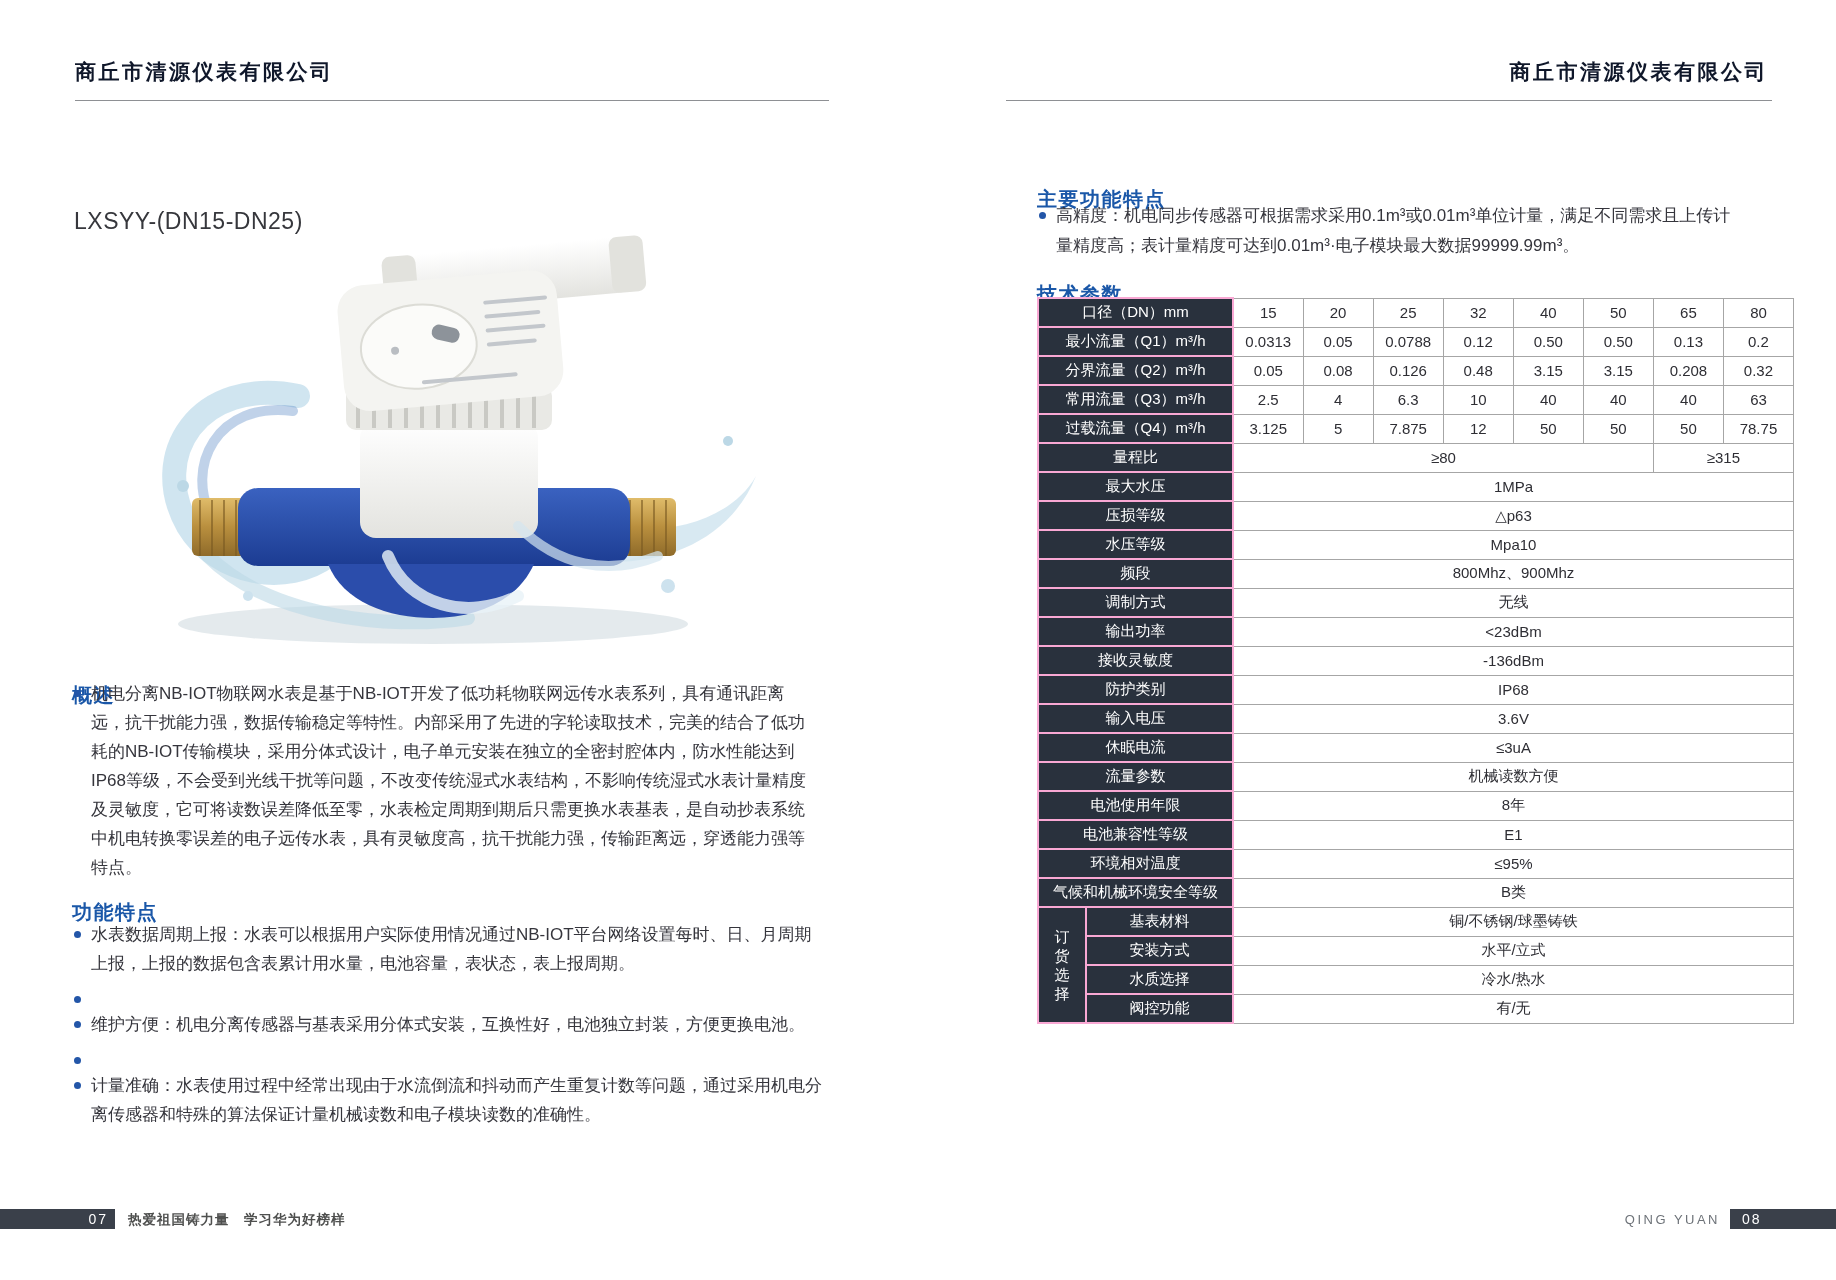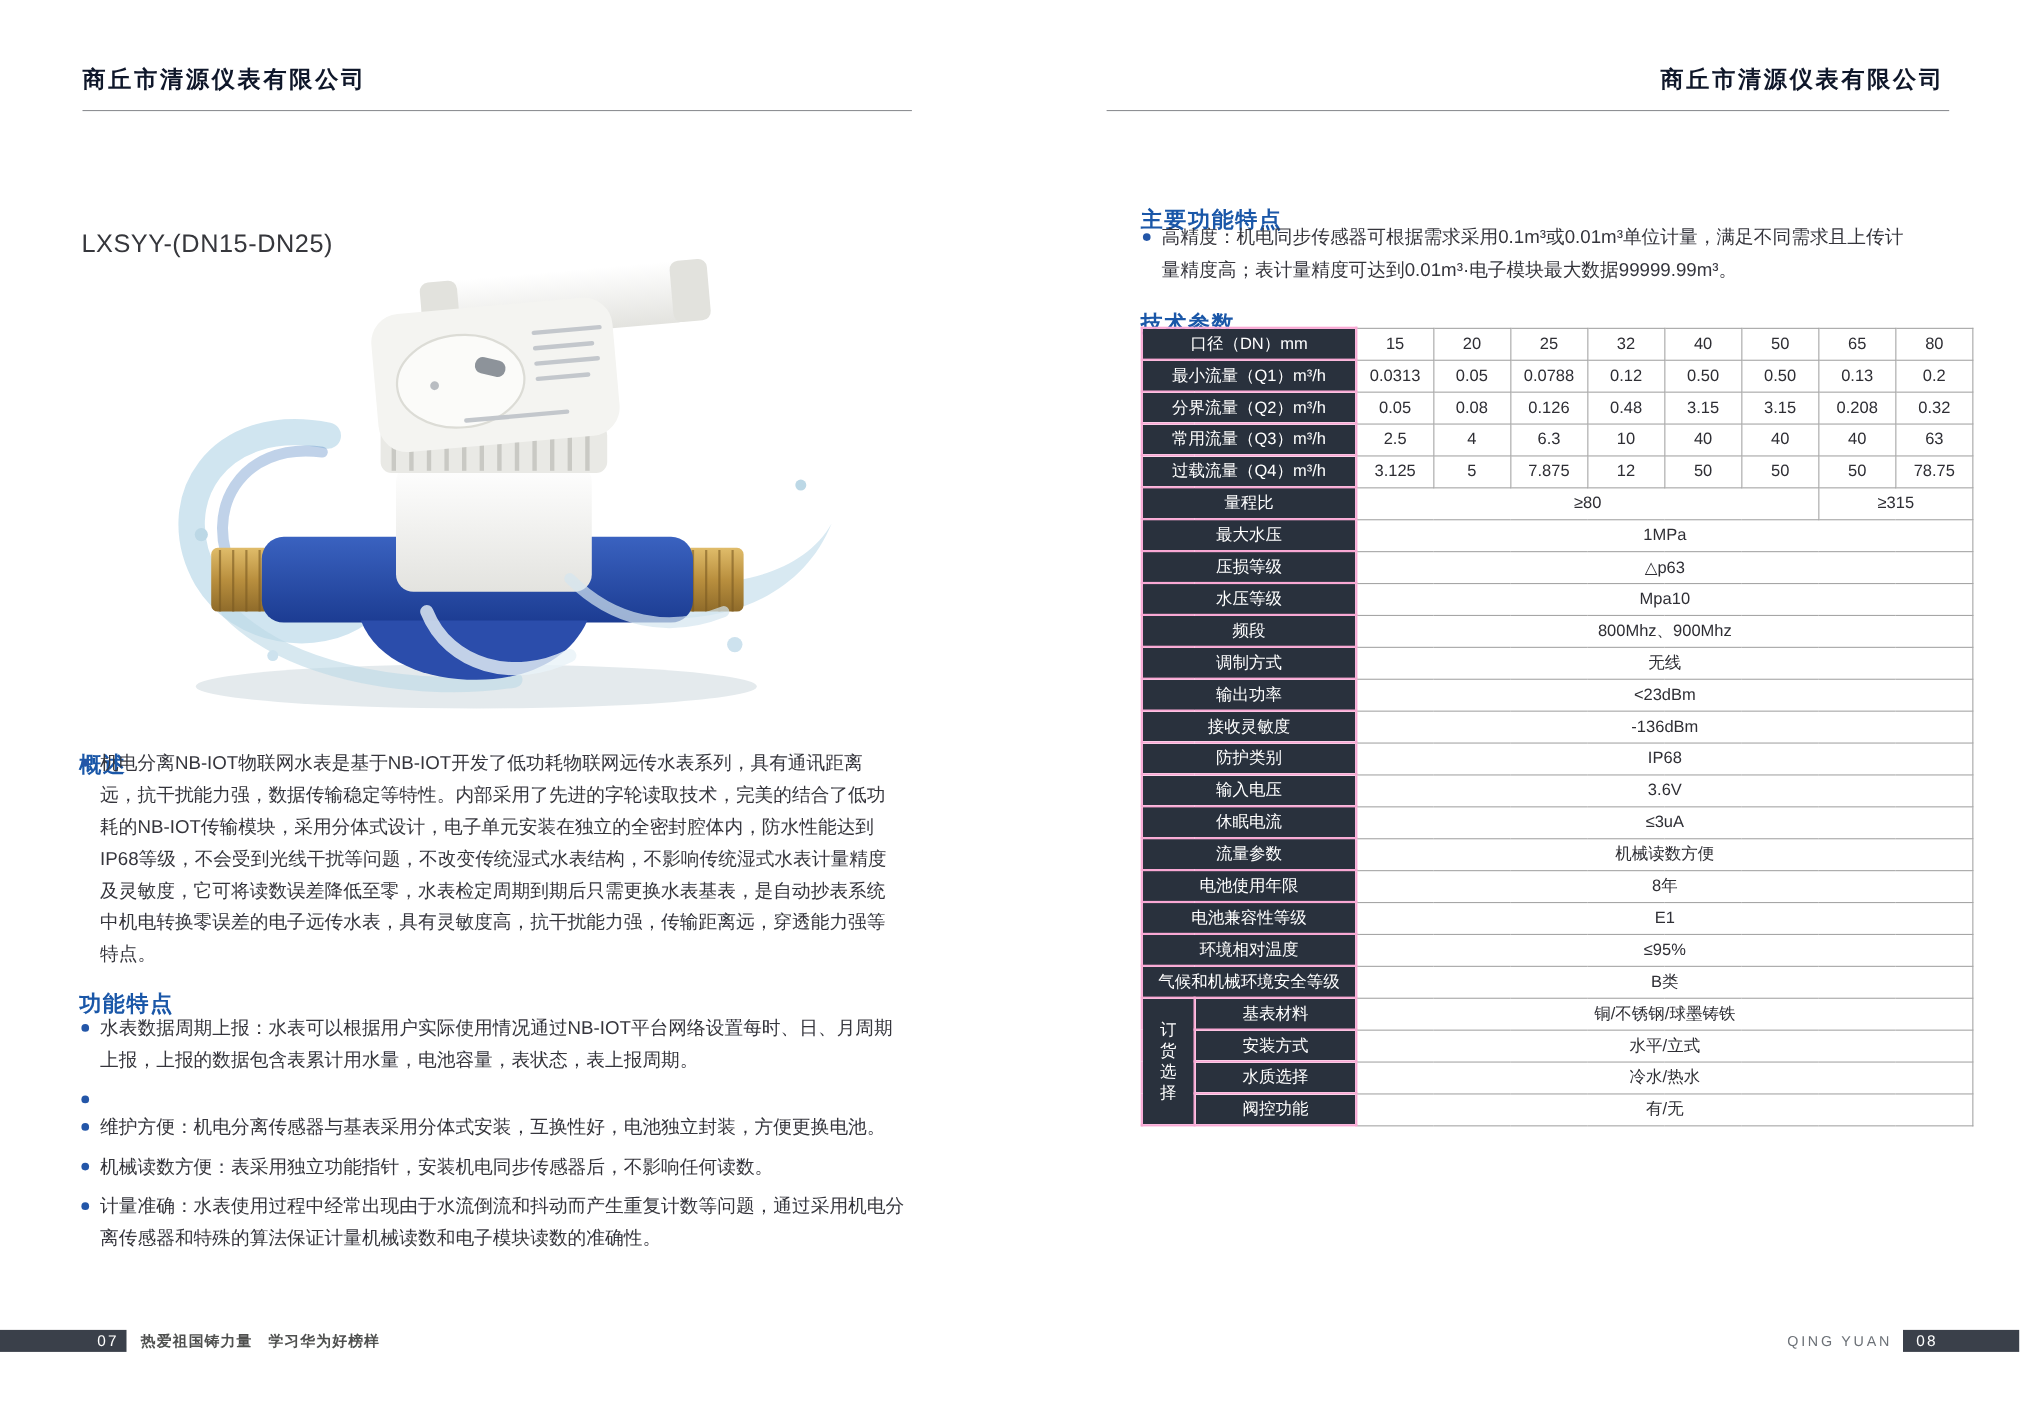--- a/index.html
+++ b/index.html
@@ -159,21 +159,20 @@
         </div>
         <div class="b-item">
           <span class="dot"></span>
         </div>
         <div class="b-item">
           <span class="dot"></span>
           <p class="b-txt">维护方便：机电分离传感器与基表采用分体式安装，互换性好，电池独立封装，方便更换电池。</p>
         </div>
         <div class="b-item">
           <span class="dot"></span>
-          <p class="b-txt">机械读数方便：表采用独立功能指针，安装机电同步传感器后，不影响任何读数。</p>
         </div>
         <div class="b-item">
           <span class="dot"></span>
           <p class="b-txt">计量准确：水表使用过程中经常出现由于水流倒流和抖动而产生重复计数等问题，通过采用机电分离传感器和特殊的算法保证计量机械读数和电子模块读数的准确性。</p>
         </div>
       </div>
 
     <div class="foot-bar">
       <span class="foot-num">07</span>
     </div>

